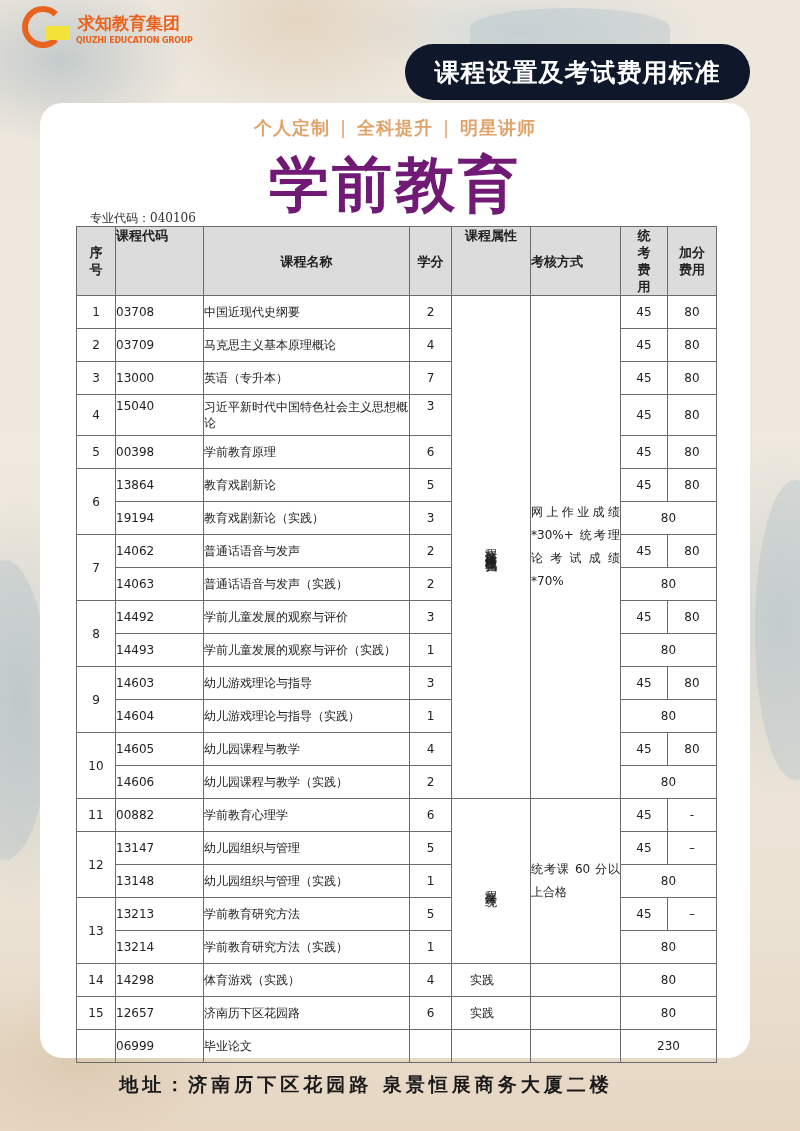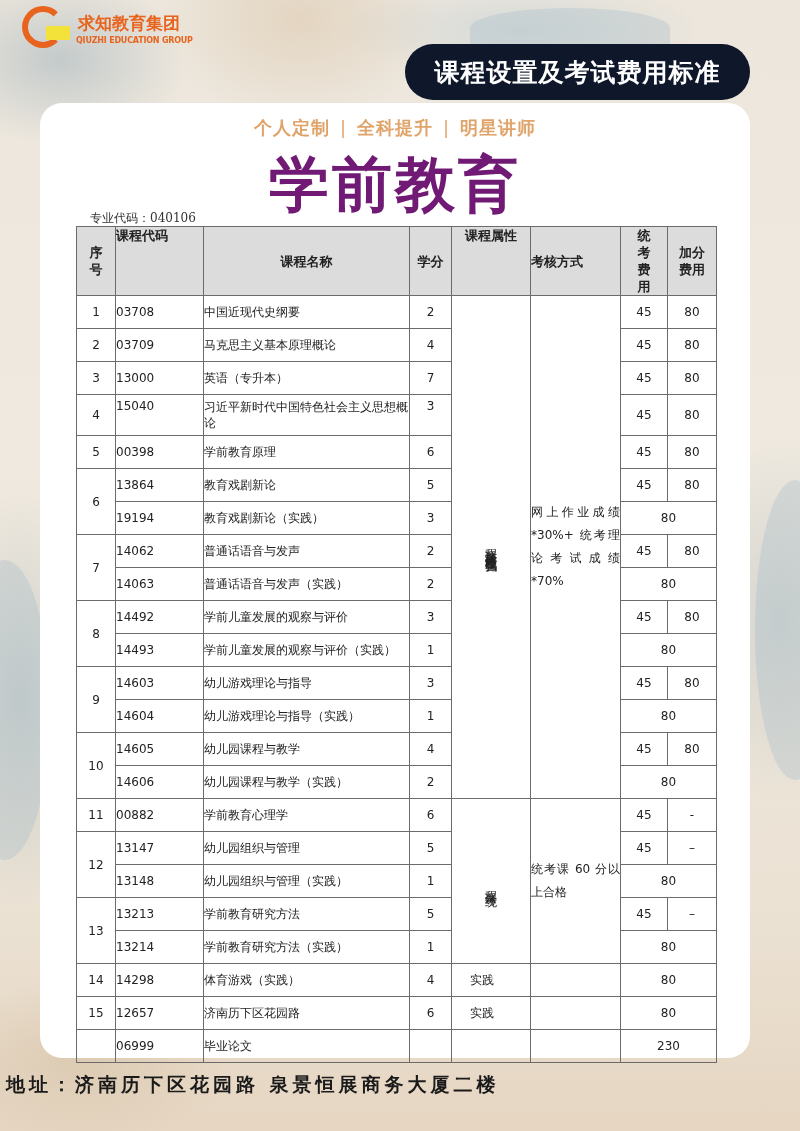--- a/index.html
+++ b/index.html
@@ -91,23 +91,23 @@
   .vtext {
     display: inline-block; writing-mode: vertical-rl; text-orientation: upright;
     font-size: 12px; letter-spacing: -1px; line-height: 14px;
   }
   td.method { vertical-align: middle; padding: 0 6px; font-size: 12px; line-height: 23px; text-align: justify; }
   th.left-top { vertical-align: top; text-align: left; padding-left: 10px; padding-top: 4px; }
   th.top { vertical-align: top; padding-top: 4px; }
   th.mid-left { text-align: left; padding-left: 0px; }
   
   .footer {
-    position: absolute; left: 0; top: 1072px; width: 732px; 
+    position: absolute; left: 0; top: 1072px; width: 732px; text-align: center;
     font-family: "DejaVu Serif", "Liberation Serif", serif;
-    font-size: 19px; font-weight: bold; color: #1a1a1a; letter-spacing: 4px; margin-left: 6px;
+    font-size: 19px; font-weight: bold; color: #1a1a1a; letter-spacing: 4px;
   }
 </style>
 </head>
 <body>
 
 <div class="ridge" style="left:470px; top:8px; width:200px; height:40px;"></div>
 <div class="ridge" style="left:-40px; top:560px; width:90px; height:300px; border-radius:50%;"></div>
 <div class="ridge" style="left:755px; top:480px; width:80px; height:300px; border-radius:50%;"></div>
 
 <div class="logo">

